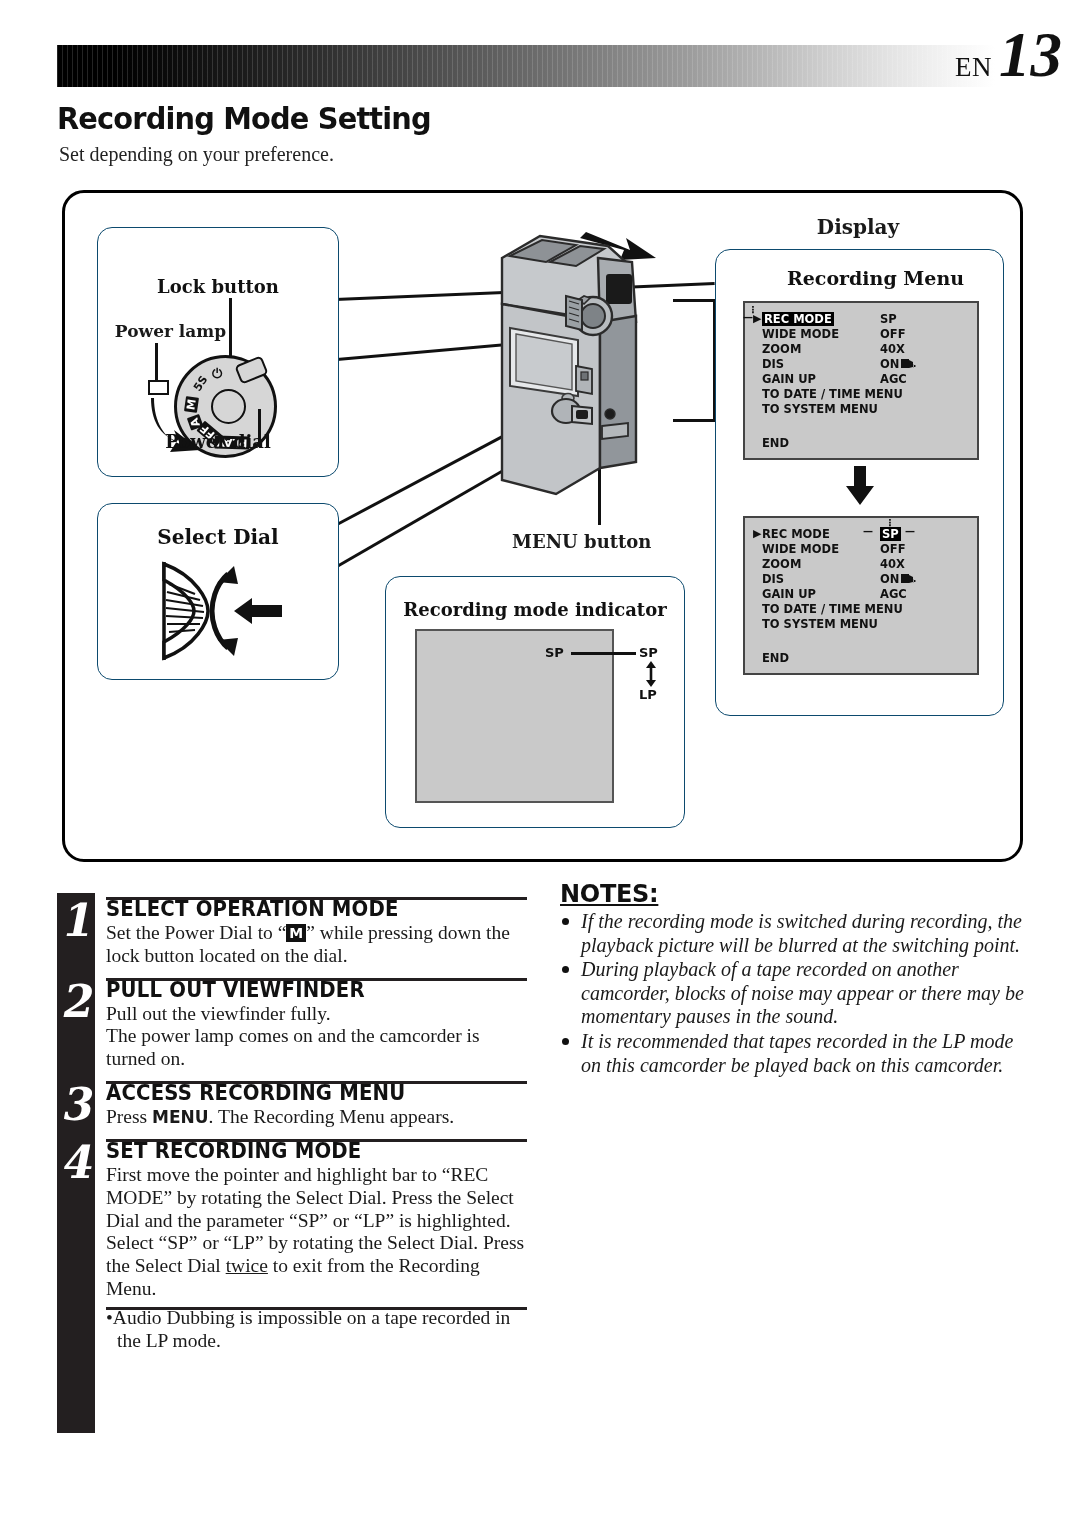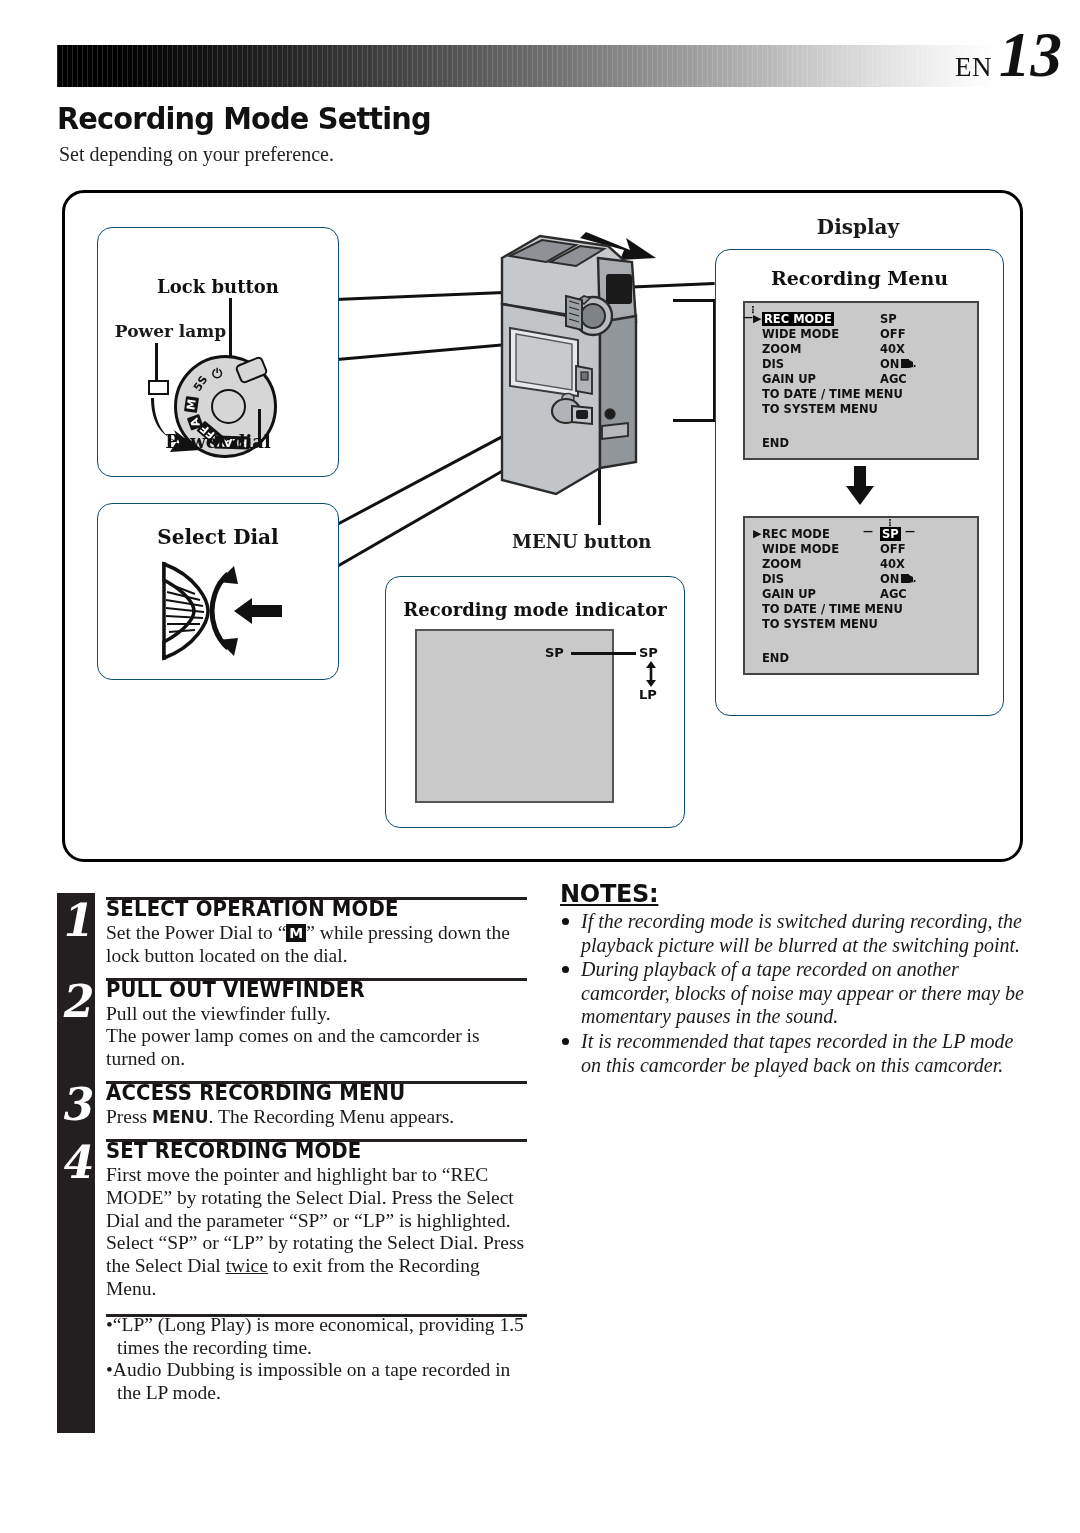--- a/index.html
+++ b/index.html
@@ -131,21 +131,21 @@
     position:absolute; left:447px; top:338px;
     font-family:"DejaVu Serif", serif; font-weight:bold; font-size:18px;
   }
 
   
   #lbl-display {
     position:absolute; left:648px; top:22px; width:290px; text-align:center;
     font-family:"DejaVu Serif", serif; font-weight:bold; font-size:20px;
   }
   #display-panel { left:650px; top:56px; width:287px; height:465px; }
-  #lbl-recmenu { left:0; top:17px; font-size:19px; }
+  #lbl-recmenu { left:16px; top:17px; font-size:19px; }
 
   .osd {
     position:absolute; left:27px; width:232px;
     background:#c9c9c9; border:2px solid #444;
     font-family:"DejaVu Sans", sans-serif; font-weight:bold;
     font-size:11.5px; color:#111;
   }
   #osd1 { top:51px; height:155px; }
   #osd2 { top:266px; height:155px; }
   .osd-row {
@@ -479,21 +479,20 @@
 
   <div class="step">
     <div class="step-rule"></div>
     <div class="step-num">4</div>
     <div class="step-head">SET RECORDING MODE</div>
     <div class="step-body"><span>First move the pointer and highlight bar to “REC MODE” by rotating the Select Dial. Press the Select Dial and the parameter “SP” or “LP” is highlighted. Select “SP” or “LP” by rotating the Select Dial. Press the Select Dial </span><span class="underline-inline">twice</span><span> to exit from the Recording Menu.</span></div>
   </div>
 
   <div id="tips-block">
     <div class="step-rule"></div>
-    <div class="tip-line" style="margin-top:7px;">•“LP” (Long Play) is more economical, providing 1.5 times the recording time.</div>
     <div class="tip-line">•Audio Dubbing is impossible on a tape recorded in the LP mode.</div>
   </div>
 </div>
 
 <div id="notes-block">
   <div id="notes-title">NOTES:</div>
   <div class="note-item">
     <span class="note-bullet"></span>
     <span>If the recording mode is switched during recording, the playback picture will be blurred at the switching point.</span>
   </div>

